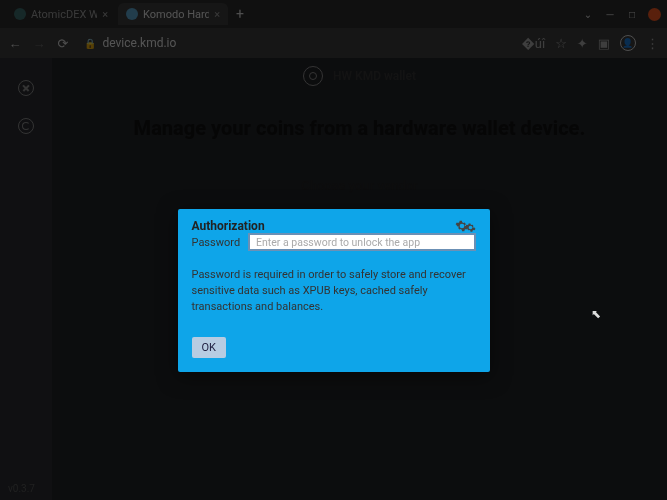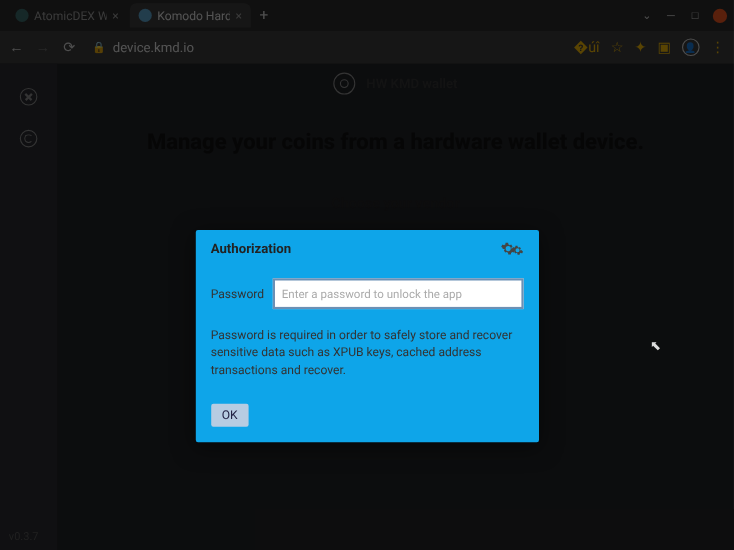--- a/index.html
+++ b/index.html
@@ -17,21 +17,21 @@
 .titlebar-spacer { flex: 1; }
 .winctrl { display: flex; align-items: center; gap: 10px; }
 .winbtn { width: 12px; height: 12px; color: #ccc; font-size: 10px; display:flex; align-items:center; justify-content:center; }
 .winbtn.close { background: #e95420; border-radius: 50%; width: 13px; height: 13px; }
 
 .toolbar { height: 30px; background: #3c3c3c; display: flex; align-items: center; padding: 0 8px; gap: 10px; }
 .navbtn { color: #ccc; font-size: 13px; width: 14px; text-align: center; }
 .navbtn.disabled { color: #666; }
 .addressbar { flex: 1; display: flex; align-items: center; background: #3c3c3c; border-radius: 12px; padding: 0 4px; color: #ddd; font-size: 12px; }
 .lock { margin-right: 6px; font-size: 10px; color: #ccc; }
-.toolicons { display: flex; gap: 10px; align-items: center; color: #eab308; font-size: 13px; }
+.toolicons { display: flex; gap: 10px; align-items: center; color: #a3a3a3; font-size: 13px; }
 .avatar-circle { width: 16px; height: 16px; border-radius: 50%; border: 1.5px solid #ccc; display:flex; align-items:center; justify-content:center; font-size:9px;}
 
 
 .app { position: absolute; top: 58px; left: 0; right: 0; bottom: 0; background: #212226; display: flex; }
 .sidebar { width: 52px; background: #2a2b30; display: flex; flex-direction: column; align-items: center; padding-top: 22px; gap: 22px; }
 .side-icon { width: 16px; height: 16px; border: 1.5px solid #888; border-radius: 50%; position: relative; }
 .side-icon.x::before, .side-icon.x::after { content:""; position:absolute; width:8px; height:1.5px; background:#888; top:50%; left:50%; }
 .side-icon.x::before { transform: translate(-50%,-50%) rotate(45deg); }
 .side-icon.x::after { transform: translate(-50%,-50%) rotate(-45deg); }
 .side-icon.c::before { content:""; position:absolute; width:6px; height:6px; border:1.5px solid #888; border-radius:50%; border-right-color:transparent; top:3px; left:3px; }
@@ -56,23 +56,23 @@
 
 .scrim { position: absolute; inset: 0; background: rgba(0,0,0,0.62); }
 
 
 .modal { position: absolute; width: 312px; left: 50%; transform: translateX(-50%); top: 209px; background: #0ea5e9; border-radius: 2px; box-shadow: 0 4px 20px rgba(0,0,0,0.5); padding: 10px 14px 14px 14px; }
 .modal-head { display: flex; justify-content: space-between; align-items: center; }
 .modal-title { font-size: 12px; font-weight: 700; color: #222; }
 .gears { display:flex; color:#444; }
 .gears svg { width:14px; height:14px; }
 .gears svg:last-child { margin-left:-4px; margin-top:3px; width:11px; height:11px; }
-.form-row { display: flex; align-items: center; margin-top: 20px; gap: 8px; }
+.form-row { display: flex; align-items: center; gap: 8px; }
 .form-label { font-size: 11px; color: #333; flex-shrink: 0; }
-.form-input { flex: 1; height: 28px; border: 2px solid #6b90b5; padding: 0 6px; font-size: 10.5px; color: #333; outline: none; }
+.form-input { flex: 1; height: 18px; border: 2px solid #6b90b5; padding: 0 6px; font-size: 10.5px; color: #333; outline: none; }
 .form-input::placeholder { color: #aaa; }
 .help { font-size: 11px; color: #333; line-height: 1.45; margin-top: 16px; }
 .ok-btn { margin-top: 22px; background: #b7cce2; border: none; padding: 4px 10px; font-size: 11px; color: #224; border-radius: 2px; cursor: pointer; }
 
 .cursor { position: absolute; left: 591px; top: 307px; font-size: 12px; color: #ddd; pointer-events: none; }
 </style>
 </head>
 <body>
 
 <div class="titlebar">
@@ -158,17 +158,17 @@
         </svg>
       <svg viewBox="0 0 24 24" fill="#444">
           <path d="M12 8a4 4 0 100 8 4 4 0 000-8zm9 4a7 7 0 01-.1 1.2l2 1.6-2 3.4-2.4-1a7 7 0 01-2 1.2l-.4 2.6h-4l-.4-2.6a7 7 0 01-2-1.2l-2.4 1-2-3.4 2-1.6A7 7 0 013 12a7 7 0 01.1-1.2l-2-1.6 2-3.4 2.4 1a7 7 0 012-1.2L7.9 3h4l.4 2.6a7 7 0 012 1.2l2.4-1 2 3.4-2 1.6c.1.4.1.8.1 1.2z"></path>
         </svg>
     </div>
   </div>
   <div class="form-row">
     <div class="form-label">Password</div>
     <input class="form-input" type="password" placeholder="Enter a password to unlock the app" style="">
   </div>
-  <div class="help">Password is required in order to safely store and recover sensitive data such as XPUB keys, cached address transactions and recover.</div>
+  <div class="help">Password is required in order to safely store and recover sensitive data such as XPUB keys, cached safely transactions and balances.</div>
   <button class="ok-btn">OK</button>
 </div>
 
 <div class="cursor">⬉</div>
 
 </body></html>

